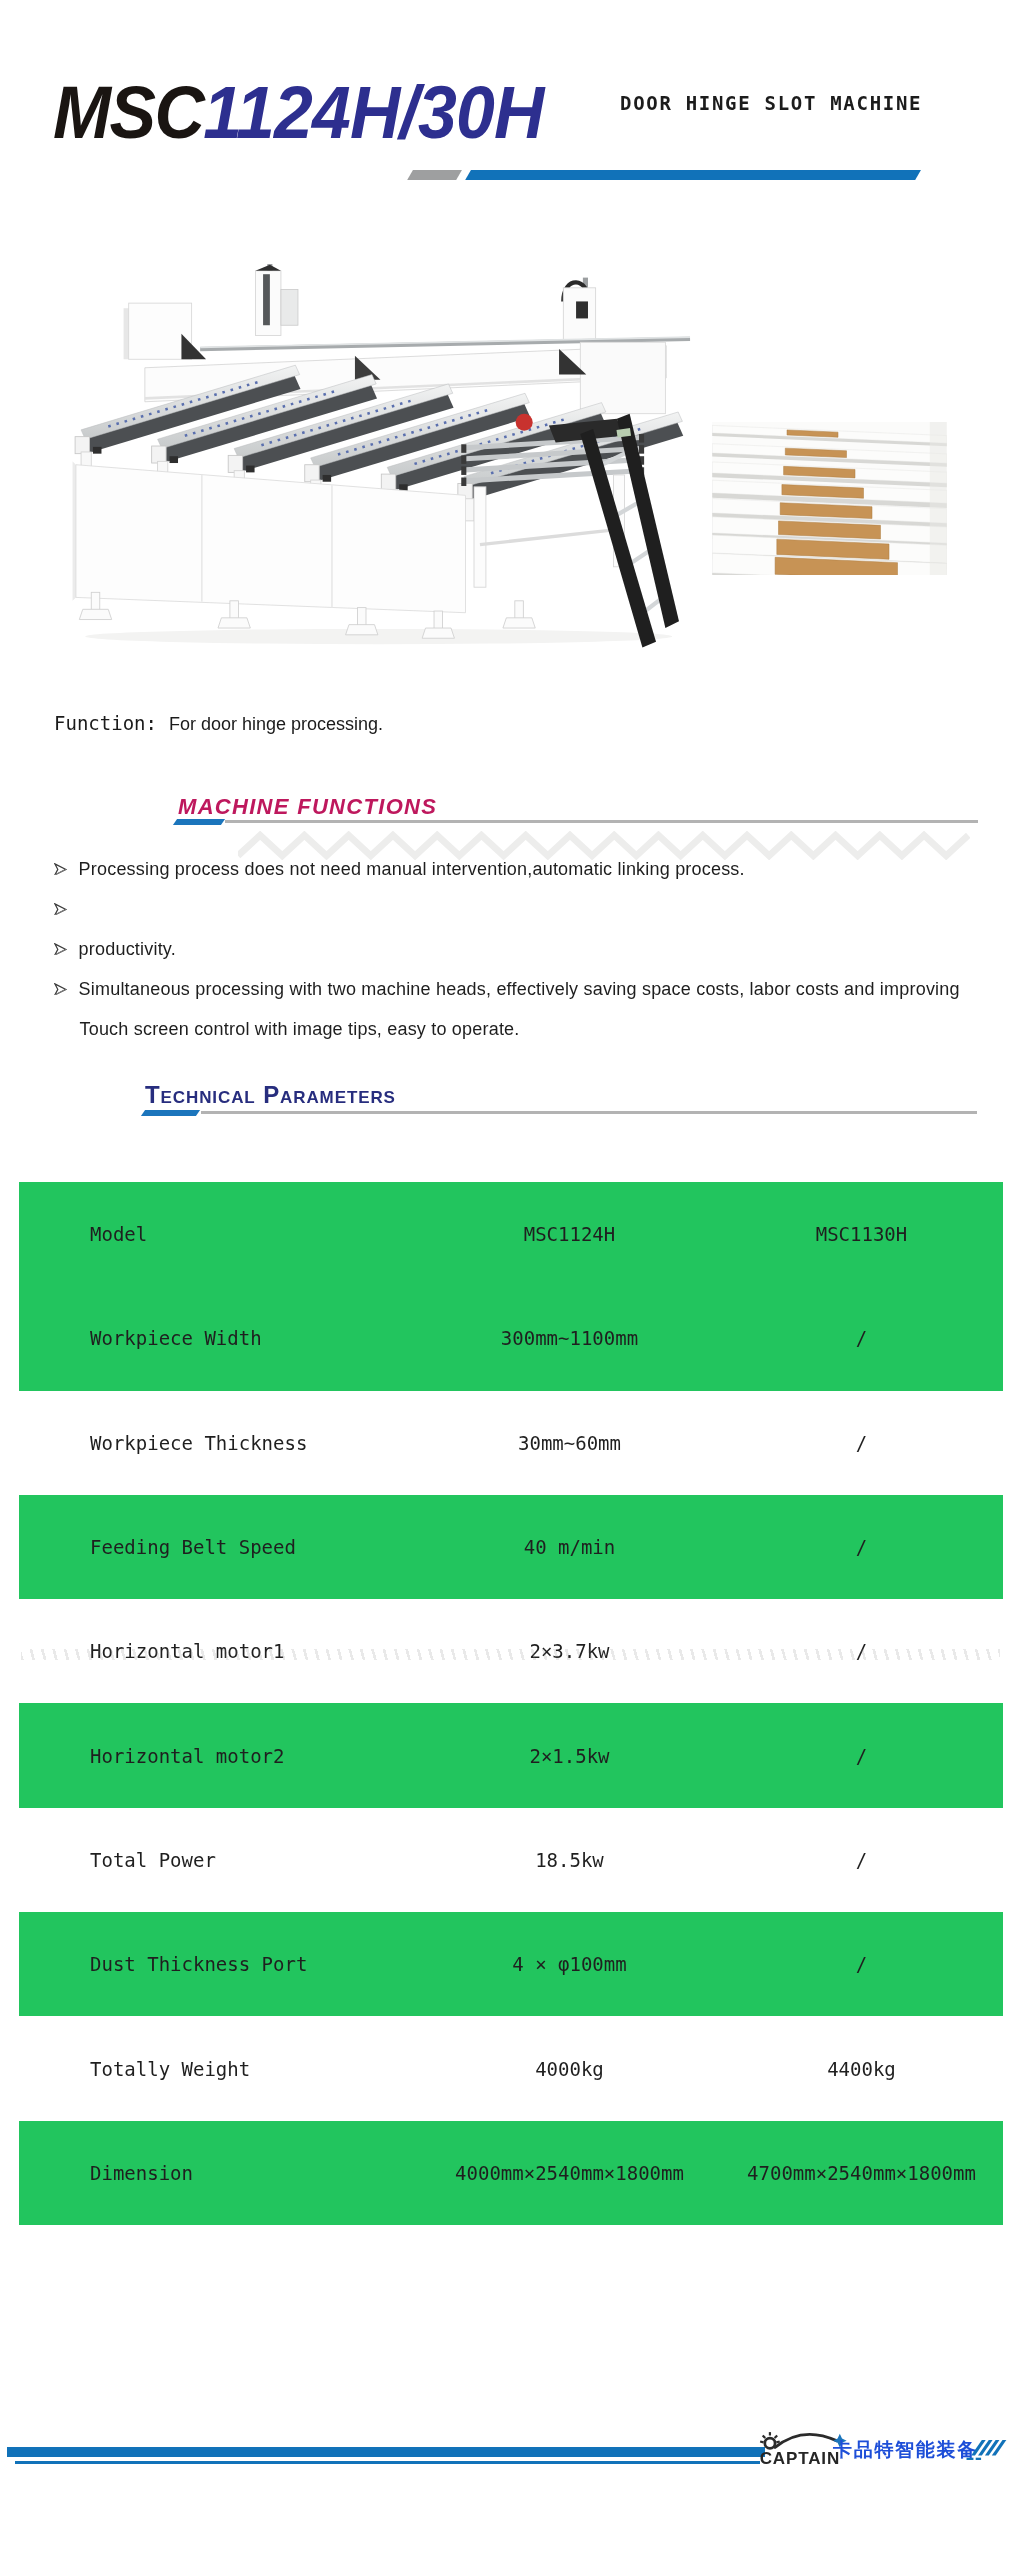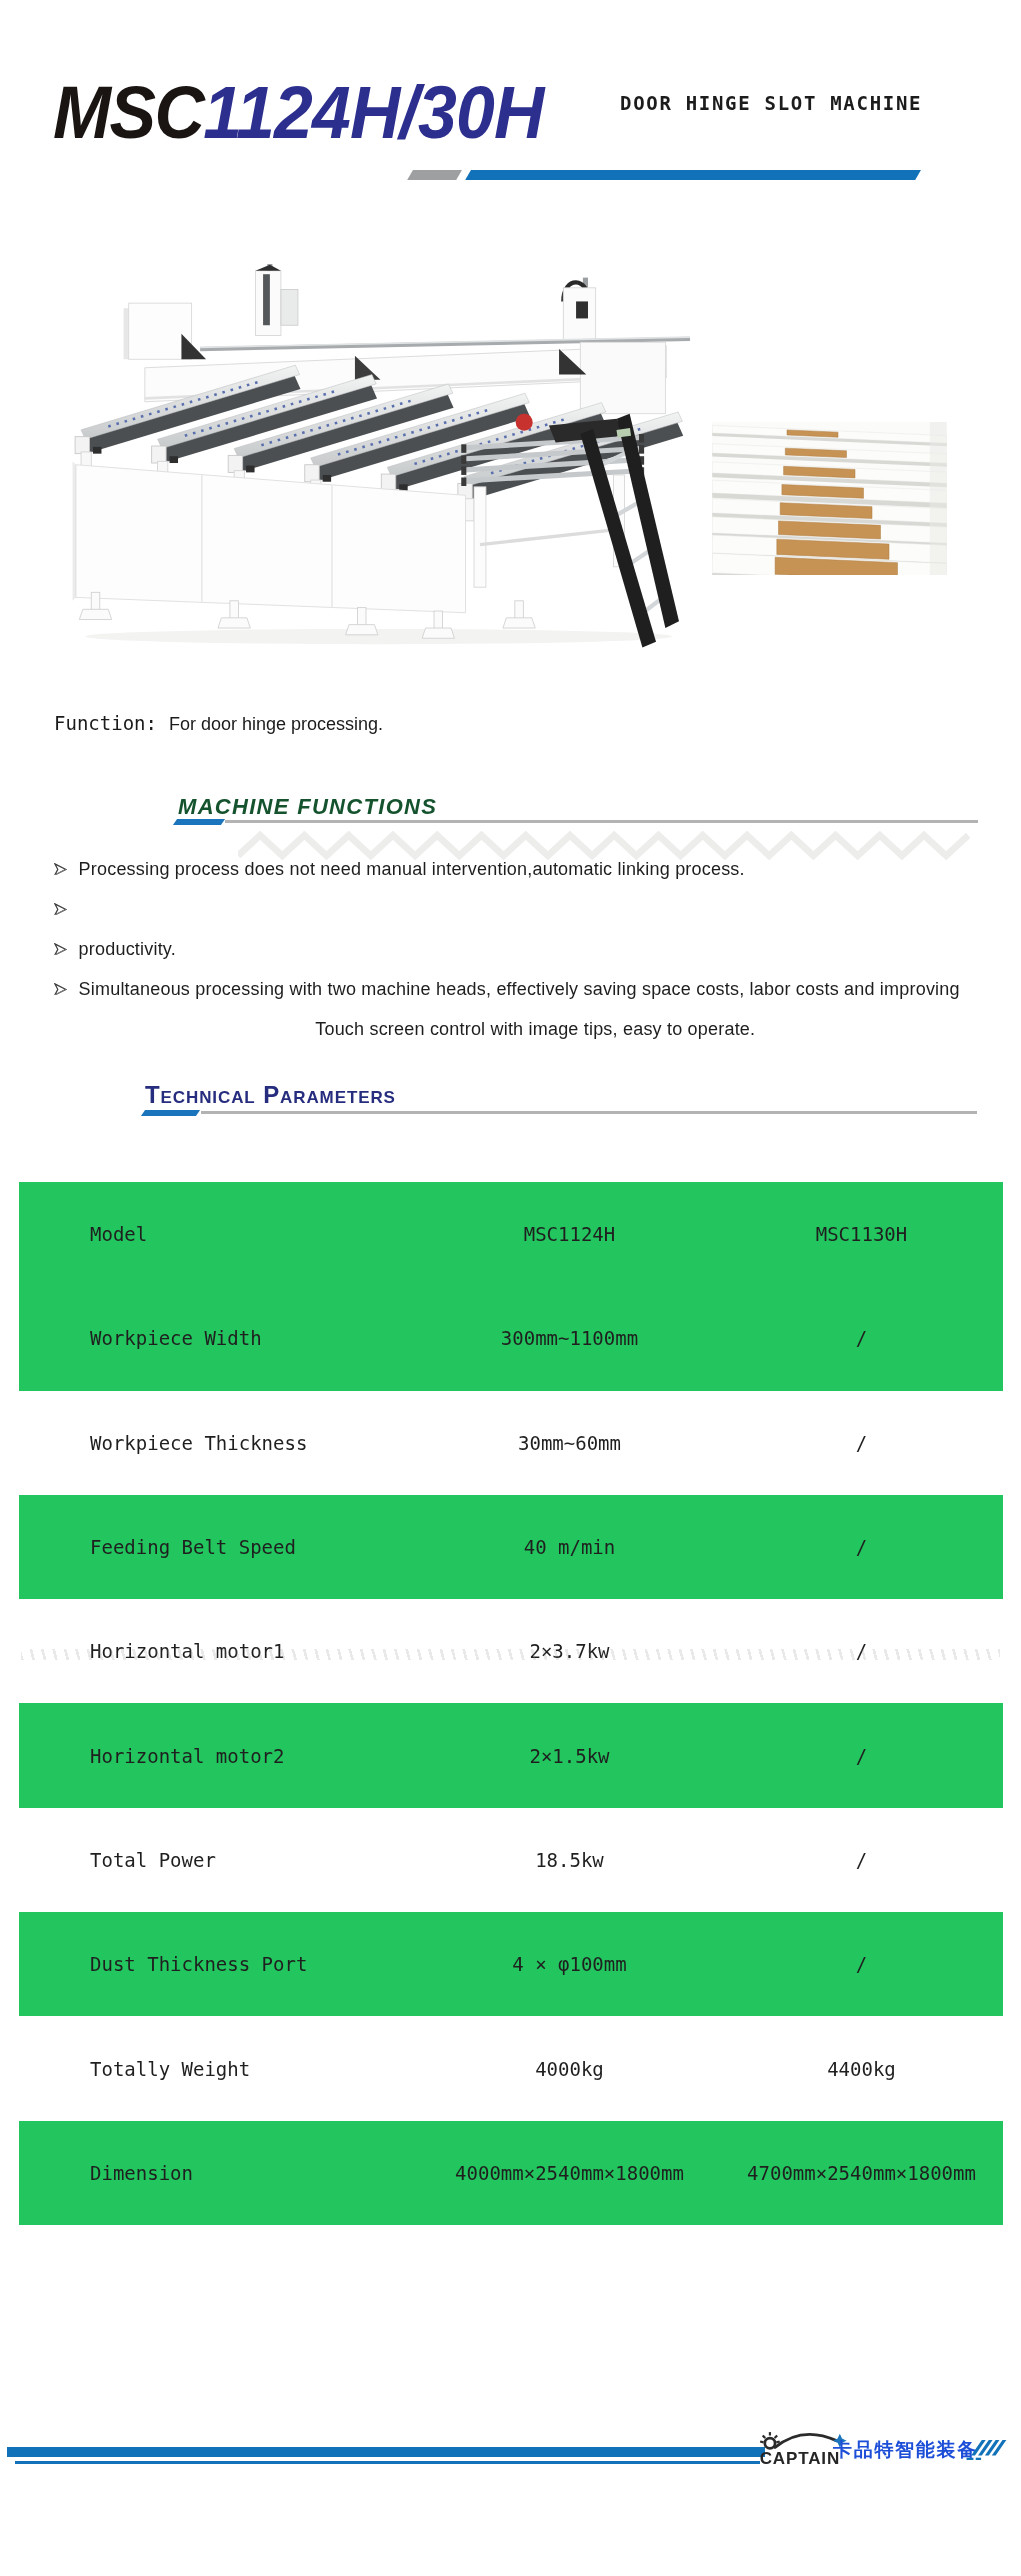--- a/index.html
+++ b/index.html
@@ -13,31 +13,31 @@
   .subtitle{left:620px;top:94px;font-family:"DejaVu Sans Mono","Liberation Mono",monospace;
             font-weight:bold;font-size:19px;letter-spacing:1.7px;color:#1c1c1c;line-height:1;}
   .bar-gray{left:410px;top:170px;width:49px;height:10.2px;background:#9e9fa0;transform:skewX(-30deg);}
   .bar-blue{left:468px;top:170px;width:450px;height:10.2px;background:#1172b9;transform:skewX(-30deg);}
   
   .function-line{left:54px;top:712px;display:flex;align-items:baseline;gap:12px;}
   .function-label{font-family:"DejaVu Sans Mono","Liberation Mono",monospace;font-size:19px;color:#1b1b1b;}
   .function-text{font-size:18px;color:#1b1b1b;}
   
   .mf-heading{left:178px;top:795px;font-size:22px;font-weight:bold;font-style:italic;
-              letter-spacing:1.3px;color:#14532d;line-height:1.1;}
+              letter-spacing:1.3px;color:#be185d;line-height:1.1;}
   .mf-underline-blue{left:175px;top:819px;width:48px;height:6px;background:#1b75bc;transform:skewX(-35deg);}
   .mf-underline-gray{left:225px;top:820px;width:753px;height:3.4px;background:#b3b3b3;}
   .tp-heading{left:145px;top:1083px;font-size:24px;font-weight:bold;font-variant:small-caps;
               letter-spacing:0.9px;color:#272d7e;line-height:1;}
   .tp-underline-blue{left:143px;top:1110px;width:55px;height:6px;background:#1b75bc;transform:skewX(-35deg);}
   .tp-underline-gray{left:201px;top:1111px;width:776px;height:3.4px;background:#b3b3b3;}
   
   .bullets{left:54px;top:849px;width:937px;}
   .bullet-line{display:flex;align-items:center;height:40px;}
-  .bullet-line.no-bullet{padding-left:25.5px;justify-content:center;}
+  .bullet-line.no-bullet{padding-left:25.5px;}
   .bullet-icon{flex:0 0 13.6px;margin-right:11px;}
   .bullet-text{font-size:18px;color:#1e1e1e;letter-spacing:0.2px;white-space:nowrap;}
   
   .spec-table{left:19px;top:1182px;width:984px;height:1043px;display:flex;flex-direction:column;
               font-family:"DejaVu Sans Mono","Liberation Mono",monospace;font-size:19px;color:#1f1f1f;}
   .t-row{flex:1;position:relative;}
   .t-row.gray{background:#22c55e;}
   .t-row span{position:absolute;top:50%;transform:translateY(-50%);white-space:nowrap;}
   .c-label{left:71px;}
   .c-v1{left:380px;width:341px;text-align:center;}

